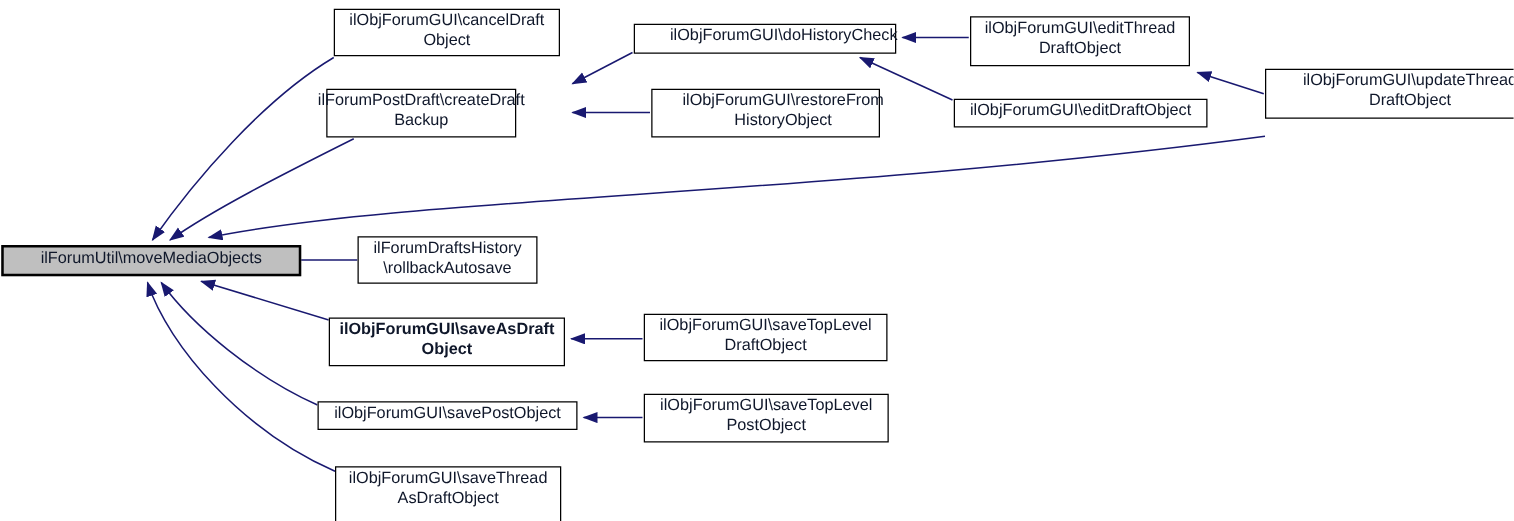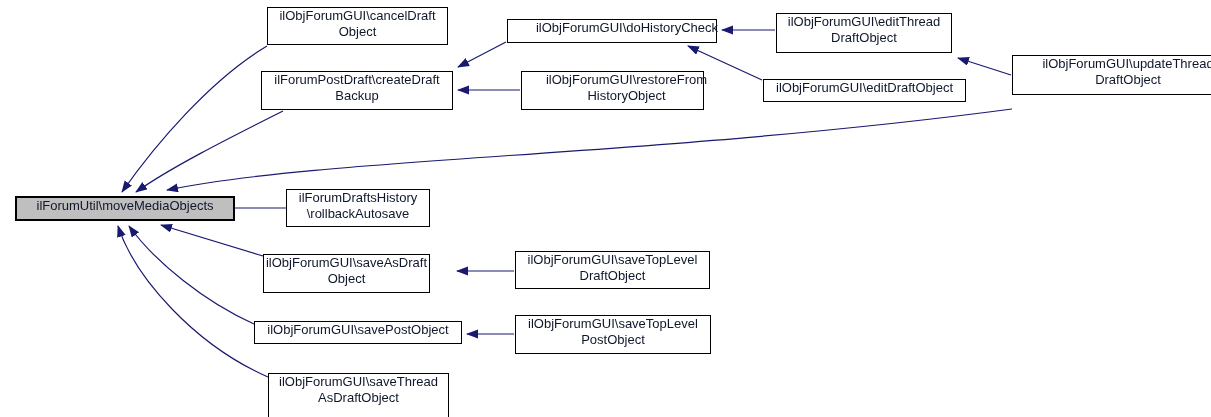--- a/index.html
+++ b/index.html
@@ -68,36 +68,36 @@
       <path d="M254,324 C205,302 155,262 129,226" class="edge" stroke="#191970" marker-end="url(#arrowhead)"></path>
       <path d="M268,377 C195,345 135,278 118,226" class="edge" stroke="#191970" marker-end="url(#arrowhead)"></path>
       <path d="M506,42 L458,67" class="edge" stroke="#191970" marker-end="url(#arrowhead)"></path>
       <path d="M520,90 L458,90" class="edge" stroke="#191970" marker-end="url(#arrowhead)"></path>
       <path d="M775,30 L722,30" class="edge" stroke="#191970" marker-end="url(#arrowhead)"></path>
       <path d="M762,80 L688,46" class="edge" stroke="#191970" marker-end="url(#arrowhead)"></path>
       <path d="M1011,75 L958,58" class="edge" stroke="#191970" marker-end="url(#arrowhead)"></path>
       <path d="M514,271 L457,271" class="edge" stroke="#191970" marker-end="url(#arrowhead)"></path>
       <path d="M514,334 L467,334" class="edge" stroke="#191970" marker-end="url(#arrowhead)"></path>
     </svg>
-<div class="node highlighted" style="left: 15px; top: 196px; width: 220px; height: 25px; background: rgb(191, 191, 191); border-color: rgb(0, 0, 0);"><span class="node-label">ilForumUtil\moveMediaObjects</span></div>
+<div class="node highlighted" style="left: 1px; top: 196px; width: 240px; height: 25px; background: rgb(191, 191, 191); border-color: rgb(0, 0, 0);"><span class="node-label">ilForumUtil\moveMediaObjects</span></div>
     <div class="node" style="left: 267px; top: 7px; width: 181px; height: 38px; background: rgb(255, 255, 255); border-color: rgb(0, 0, 0);"><span class="node-label">ilObjForumGUI\cancelDraft
 Object</span></div>
-    <div class="node" style="left: 261px; top: 71px; width: 192px; height: 39px; background: rgb(255, 255, 255); border-color: rgb(0, 0, 0);"><span class="node-label">ilForumPostDraft\createDraft
+    <div class="node" style="left: 261px; top: 71px; width: 152px; height: 39px; background: rgb(255, 255, 255); border-color: rgb(0, 0, 0);"><span class="node-label">ilForumPostDraft\createDraft
 Backup</span></div>
     <div class="node" style="left: 507px; top: 19px; width: 210px; height: 24px; background: rgb(255, 255, 255); border-color: rgb(0, 0, 0); padding-left: 30px;"><span class="node-label">ilObjForumGUI\doHistoryCheck</span></div>
     <div class="node" style="left: 776px; top: 13px; width: 176px; height: 40px; background: rgb(255, 255, 255); border-color: rgb(0, 0, 0);"><span class="node-label">ilObjForumGUI\editThread
 DraftObject</span></div>
     <div class="node" style="left: 521px; top: 71px; width: 183px; height: 39px; background: rgb(255, 255, 255); border-color: rgb(0, 0, 0); padding-left: 28px;"><span class="node-label">ilObjForumGUI\restoreFrom
 HistoryObject</span></div>
     <div class="node" style="left: 763px; top: 79px; width: 203px; height: 23px; background: rgb(255, 255, 255); border-color: rgb(0, 0, 0);"><span class="node-label">ilObjForumGUI\editDraftObject</span></div>
     <div class="node" style="left: 1012px; top: 55px; width: 232px; height: 40px; background: rgb(255, 255, 255); border-color: rgb(0, 0, 0);"><span class="node-label">ilObjForumGUI\updateThread
 DraftObject</span></div>
     <div class="node" style="left: 286px; top: 189px; width: 144px; height: 38px; background: rgb(255, 255, 255); border-color: rgb(0, 0, 0);"><span class="node-label">ilForumDraftsHistory
 \rollbackAutosave</span></div>
-    <div class="node" style="left: 263px; top: 254px; width: 167px; height: 39px; background: rgb(255, 255, 255); border-color: rgb(0, 0, 0);"><span class="node-label">ilObjForumGUI\saveAsDraft
+    <div class="node" style="left: 263px; top: 254px; width: 189px; height: 39px; background: rgb(255, 255, 255); border-color: rgb(0, 0, 0); font-weight: bold;"><span class="node-label">ilObjForumGUI\saveAsDraft
 Object</span></div>
     <div class="node" style="left: 515px; top: 251px; width: 195px; height: 38px; background: rgb(255, 255, 255); border-color: rgb(0, 0, 0);"><span class="node-label">ilObjForumGUI\saveTopLevel
 DraftObject</span></div>
     <div class="node" style="left: 254px; top: 321px; width: 208px; height: 23px; background: rgb(255, 255, 255); border-color: rgb(0, 0, 0);"><span class="node-label">ilObjForumGUI\savePostObject</span></div>
     <div class="node" style="left: 515px; top: 315px; width: 196px; height: 39px; background: rgb(255, 255, 255); border-color: rgb(0, 0, 0);"><span class="node-label">ilObjForumGUI\saveTopLevel
 PostObject</span></div>
     <div class="node" style="left: 268px; top: 373px; width: 181px; height: 50px; background: rgb(255, 255, 255); border-color: rgb(0, 0, 0);"><span class="node-label">ilObjForumGUI\saveThread
 AsDraftObject</span></div>
   </div>
 

